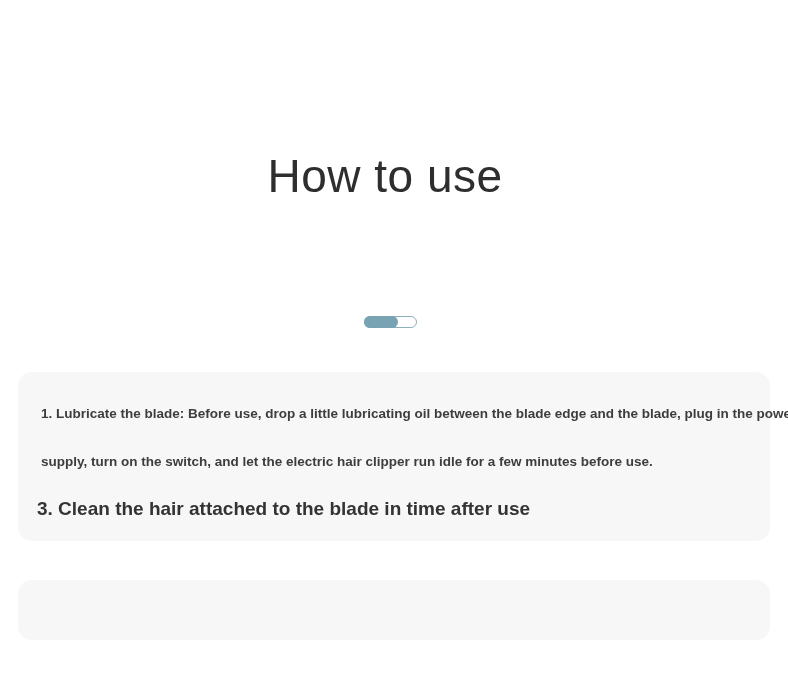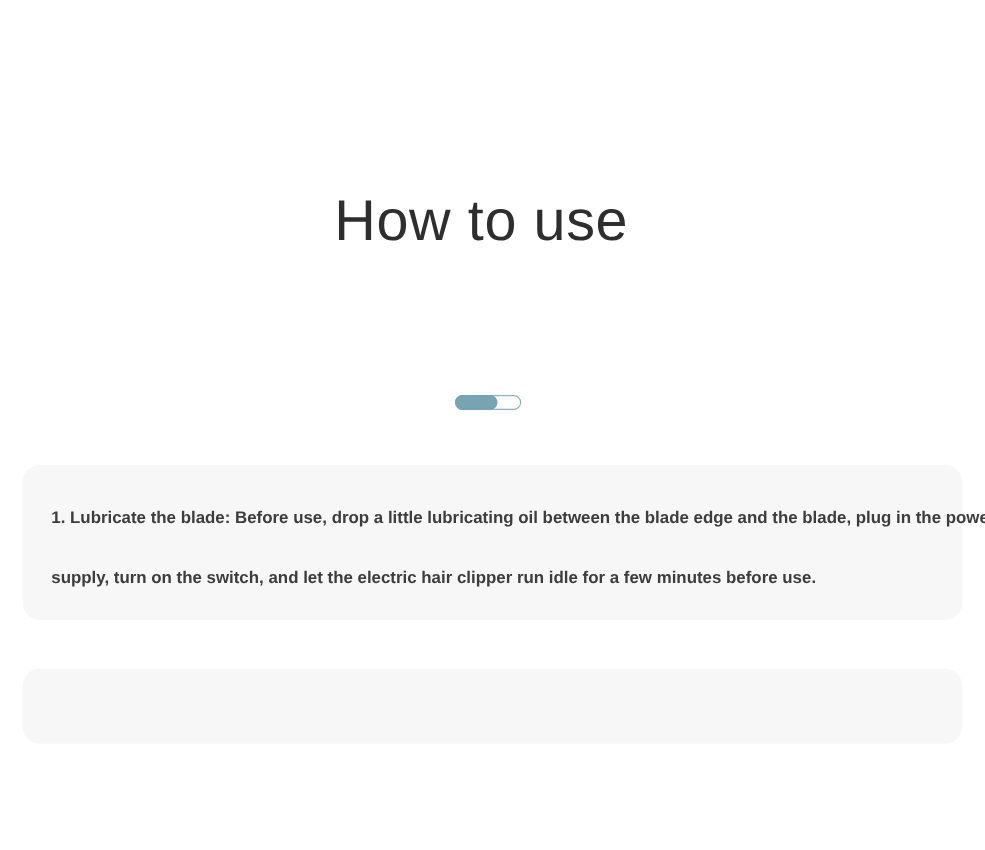--- a/index.html
+++ b/index.html
@@ -84,17 +84,18 @@
 
   <h1 class="page-title">How to use</h1>
 
   <div class="carousel-indicator">
     <div class="carousel-indicator-fill"></div>
   </div>
 
   <div class="instructions-card">
     <p class="instruction-item small">1. Lubricate the blade: Before use, drop a little lubricating oil between the blade edge and the blade, plug in the power
 supply, turn on the switch, and let the electric hair clipper run idle for a few minutes before use.</p>
+    <p class="instruction-item large">3. Clean the hair attached to the blade in time after use</p>
   </div>
 
   <div class="next-section-card"></div>
 
 </div>
 
 </body></html>

